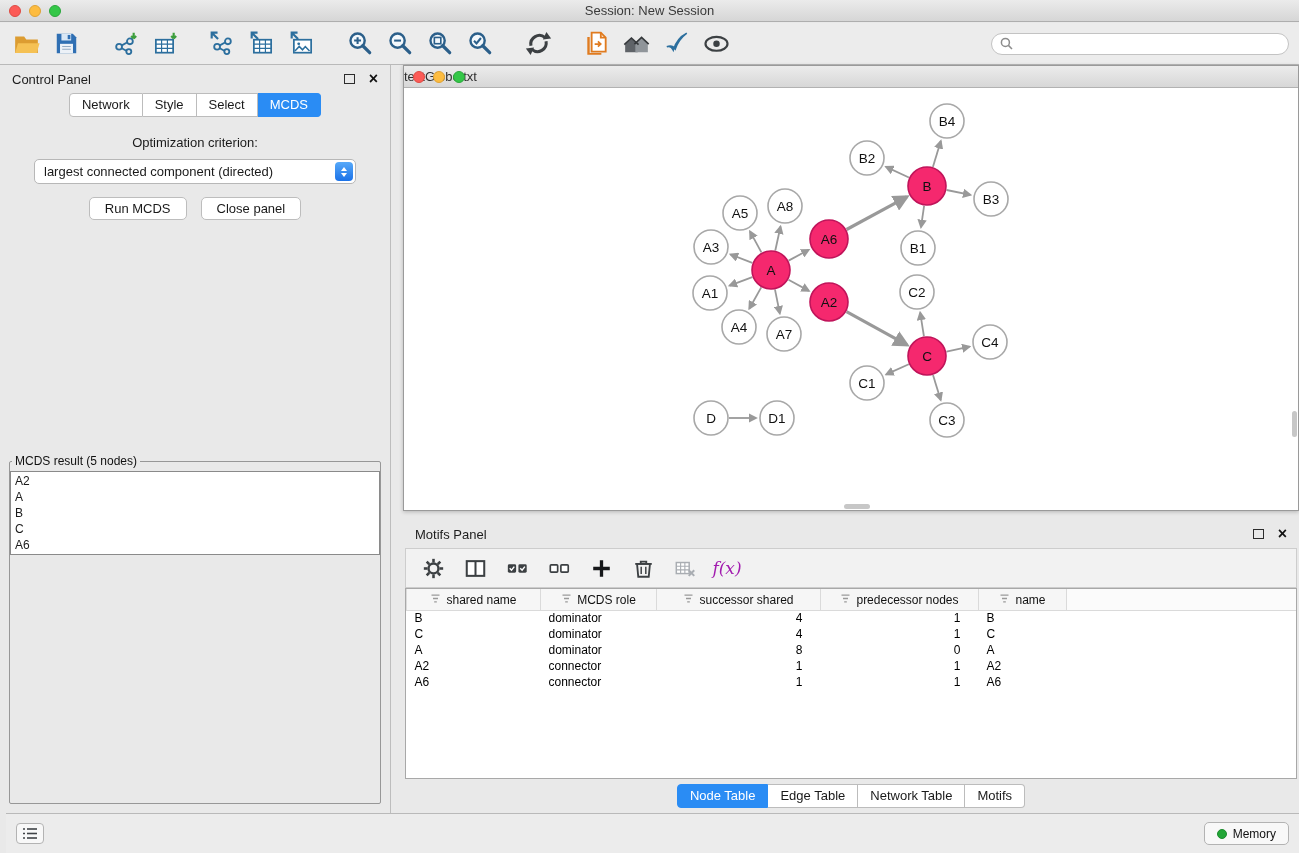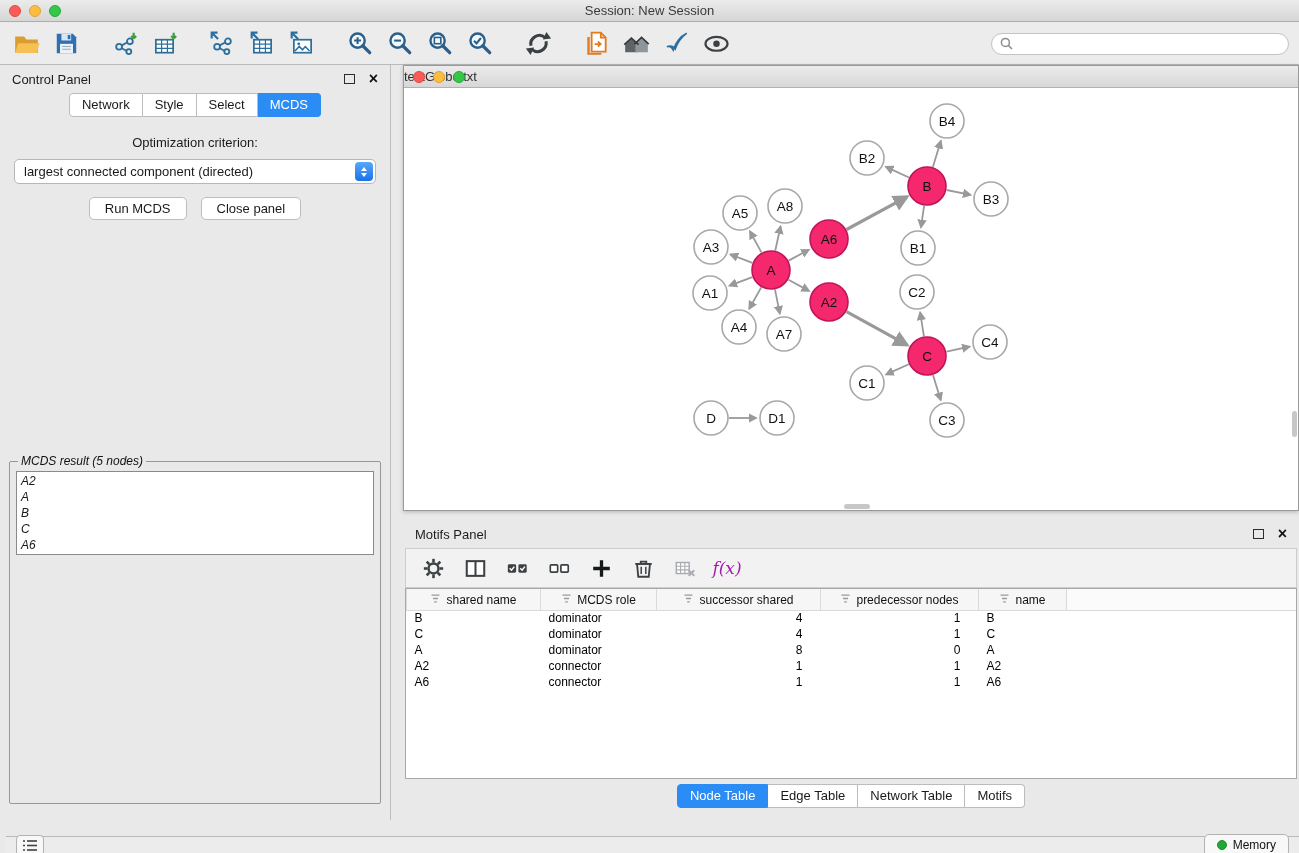--- a/index.html
+++ b/index.html
@@ -29,29 +29,29 @@
   .panel-header { height:28px; display:flex; align-items:center; padding:0 12px; font-size:13px; color:#1d1d1d; flex:0 0 auto; }
   .panel-header .spacer { flex:1; }
   .float-icon { width:11px; height:10px; border:1.5px solid #2c2c2c; margin-right:14px; display:inline-block; }
   .close-icon { font-size:16px; font-weight:bold; color:#111; line-height:14px; }
   .seg-tabs { display:flex; justify-content:center; flex:0 0 auto; }
   .seg-tab { font-size:13px; line-height:16px; padding:3px 12px; background:#fff; border:1px solid #bcbcbc; border-left:none; color:#1a1a1a; }
   .seg-tab:first-child { border-left:1px solid #bcbcbc; border-radius:4px 0 0 4px; }
   .seg-tab:last-child { border-radius:0 4px 4px 0; }
   .seg-tab.active { background:#2a8cf4; border-color:#2a8cf4; color:#fff; }
   .opt-label { text-align:center; font-size:13px; margin:18px 0 9px; }
-  .dropdown { margin:0 14px; height:25px; background:#fff; border:1px solid #b7b7b7; border-radius:5px; display:flex; align-items:center; font-size:13px; padding:0 24px 0 9px; position:relative; flex:0 0 auto; }
+  .dropdown { margin:0 34px; height:25px; background:#fff; border:1px solid #b7b7b7; border-radius:5px; display:flex; align-items:center; font-size:13px; padding:0 24px 0 9px; position:relative; flex:0 0 auto; }
   .dropdown .dd-value { white-space:nowrap; overflow:hidden; }
   .dd-stepper { position:absolute; right:2px; top:2px; bottom:2px; width:18px; background:linear-gradient(#57a9f9,#1b72e8); border-radius:4px; display:flex; flex-direction:column; align-items:center; justify-content:center; gap:2px; }
   .tri { width:0; height:0; border-left:3.5px solid transparent; border-right:3.5px solid transparent; }
   .tri.up { border-bottom:4px solid #fff; }
   .tri.down { border-top:4px solid #fff; }
   .cp-buttons { display:flex; justify-content:center; gap:14px; margin:13px 0; flex:0 0 auto; }
   .cp-btn { background:#fff; border:1px solid #bdbdbd; border-radius:5px; font-size:13px; padding:3px 15px; color:#1a1a1a; }
-  .result-fieldset { margin:auto 9px 16px 9px; height:350px; border:1px solid #979797; border-radius:2px; padding:3px 6px 8px; display:flex; flex-direction:column; flex:0 0 auto;font-style:italic; }
+  .result-fieldset { margin:auto 9px 16px 9px; height:350px; border:1px solid #979797; border-radius:2px; padding:3px 0 8px; display:flex; flex-direction:column; flex:0 0 auto; }
   .result-fieldset legend { font-size:12px; padding:0 3px; margin-left:2px; color:#111; }
   .result-list { background:#fff; border:1px solid #8a8a8a; flex:1; overflow:auto; font-size:12px; padding:1px 4px; }
   .result-item { line-height:16px; }
 
   
   .network-window { position:absolute; left:403px; top:65px; width:896px; height:446px; background:#fff; border:1px solid #9a9a9a; box-shadow:0 1px 4px rgba(0,0,0,.22); }
   .net-titlebar { height:22px; background:linear-gradient(#ececec,#d7d7d7); border-bottom:1px solid #b2b2b2; position:relative; }
   .net-titlebar .title { line-height:21px; font-size:13px; color:#2e2e2e; }
   #graph-svg { display:block; width:894px; height:422px; }
   .net-scroll-v { position:absolute; right:1px; top:345px; width:5px; height:26px; background:#c7c7c7; border-radius:3px; }
@@ -67,21 +67,21 @@
   th { background:#f6f6f6; border:1px solid #dadada; border-top:none; font-weight:normal; height:21px; text-align:center; color:#111; overflow:hidden; white-space:nowrap; }
   th .th-label { vertical-align:middle; }
   th .sort-ic { margin-right:5px; vertical-align:middle; }
   th:nth-child(1){ width:134px; } th:nth-child(2){ width:116px; } th:nth-child(3){ width:164px; }
   th:nth-child(4){ width:158px; } th:nth-child(5){ width:88px;margin-top:46px; } th.filler{ width:auto; background:#fbfbfb; border-right:none; }
   td { height:16px; padding:0 8px; white-space:nowrap; overflow:hidden; color:#000; }
   td.c2, td.c3 { text-align:right; padding-right:18px; }
   .table-tabs-row { height:34px; display:flex; align-items:center; justify-content:center; flex:0 0 auto; }
 
   
-  .statusbar { position:absolute; left:6px; right:0; bottom:0; height:17px; background:#ececec; border-top:1px solid #b9b9b9; display:flex; align-items:center; padding:0 10px; }
+  .statusbar { position:absolute; left:6px; right:0; bottom:0; height:40px; background:#ececec; border-top:1px solid #b9b9b9; display:flex; align-items:center; padding:0 10px; }
   .status-left-btn { width:28px; height:21px; border:1px solid #b3b3b3; border-radius:4px; background:#f8f8f8; display:flex; align-items:center; justify-content:center; }
   .memory-btn { margin-left:auto; height:23px; border:1px solid #b3b3b3; border-radius:5px; background:#f8f8f8; display:flex; align-items:center; gap:6px; padding:0 12px; font-size:12px; color:#111; }
   .memory-dot { width:10px; height:10px; border-radius:50%; background:#23a637; border:1px solid #1d8c2e; }
 </style>
 </head>
 <body>
 
 <div class="titlebar">
   <div class="traffic">
     <span class="light red"></span>

